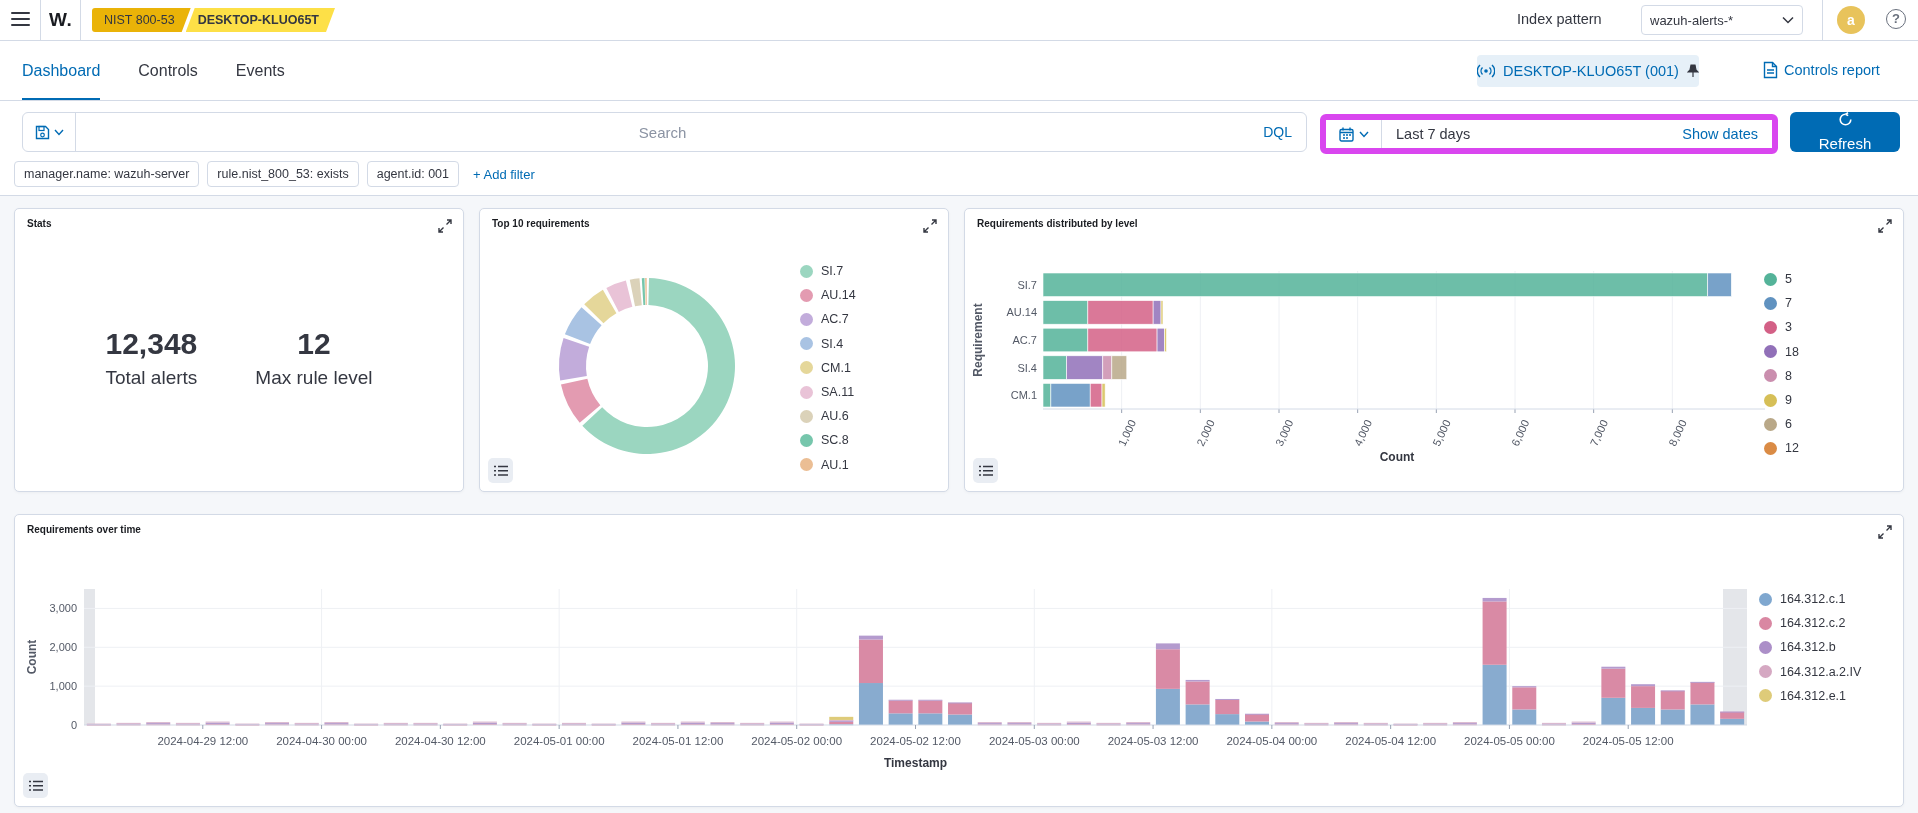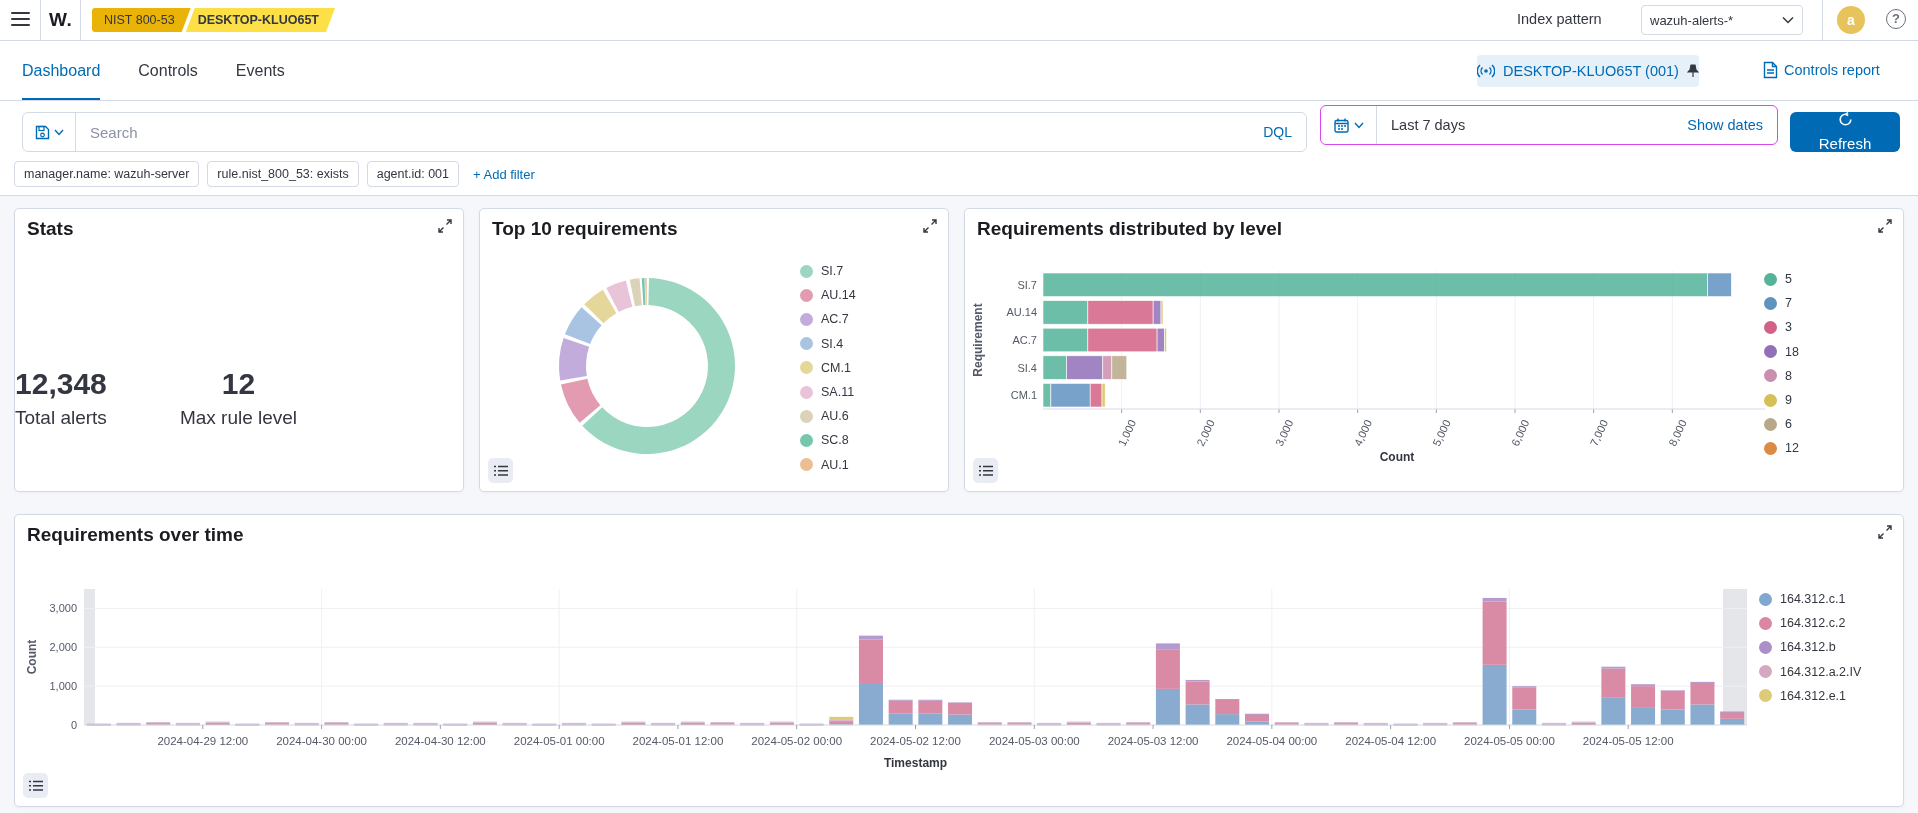--- a/index.html
+++ b/index.html
@@ -42,52 +42,52 @@
   #genrep { position:absolute; left:1763px; top:20px; display:flex; align-items:center; gap:6px; cursor:pointer; }
   #genrep .txt { color:#006bb4; font-size:14.5px; }
 
   
   #toolbar { position:absolute; top:101px; left:0; width:100%; height:95px; background:#fff; border-bottom:1px solid #d3dae6; }
   #searchbox { position:absolute; left:22px; top:11px; width:1285px; height:40px; border:1px solid #d3dae6;
     border-radius:6px; background:#fff; display:flex; align-items:center; }
   #savebtn { width:53px; height:100%; border-right:1px solid #d3dae6; display:flex; align-items:center;
     justify-content:center; gap:4px; cursor:pointer; }
   #searchinput { flex:1; border:none; outline:none; font-size:15px; padding:0 14px; color:#8b5cf6;
-    font-family:"Liberation Sans", sans-serif; background:transparent; }
+    font-family:"Liberation Sans", sans-serif; background:transparent;text-align:center; }
   #searchinput::placeholder { color:#8b93a3; }
   #dql { padding:0 14px; color:#006bb4; font-size:14px; cursor:pointer; }
-  #datebox { position:absolute; left:1320px; top:4px; width:458px; height:40px; border:1px solid #d946ef;
+  #datebox { position:absolute; left:1320px; top:13px; width:458px; height:40px; border:6px solid #d946ef;
     border-radius:6px; background:#fff; display:flex; align-items:center; }
   #calbtn { width:56px; height:100%; border-right:1px solid #d3dae6; display:flex; align-items:center;
     justify-content:center; gap:5px; cursor:pointer; }
   #daterange { font-size:14.5px; padding:0 14px; flex:1; }
   #showdates { color:#006bb4; font-size:14.5px; padding-right:14px; cursor:pointer; }
   #refreshbtn { position:absolute; left:1790px; top:11px; width:110px; height:40px; background:#006bb4; border:none;
     border-radius:6px; color:#fff; font-size:15px; display:flex; align-items:center; justify-content:center;
     gap:8px; cursor:pointer; font-family:"Liberation Sans", sans-serif;flex-direction:column; }
   #filters { position:absolute; left:14px; top:60px; display:flex; align-items:center; gap:8px; }
   .fpill { height:26px; line-height:24px; border:1px solid #d3dae6; border-radius:4px; background:#fff;
     padding:0 9px; font-size:12.5px; color:#343741; cursor:pointer; }
   #addfilter { color:#006bb4; font-size:13px; margin-left:6px; cursor:pointer; }
 
   
   #dash { position:absolute; top:196px; left:0; width:100%; height:617px; background:#f5f7fa; }
   .panel { position:absolute; background:#fff; border:1px solid #d3dae6; border-radius:5px;
     box-shadow:0 1px 3px rgba(0,0,0,.04); }
-  .ptitle { position:absolute; left:12px; top:9px; font-size:19px; font-weight:bold; color:#1a1c21; }
+  .ptitle { position:absolute; left:12px; top:9px; font-size:10px; font-weight:bold; color:#1a1c21; }
   .expand { position:absolute; right:10px; top:9px; width:16px; height:16px; cursor:pointer; }
   .listbtn { position:absolute; left:8px; bottom:8px; width:25px; height:25px; background:#e9edf3;
     border-radius:5px; display:flex; align-items:center; justify-content:center; cursor:pointer; }
 
   #p-stats  { left:14px;  top:12px;  width:450px; height:284px; }
   #p-top10  { left:479px; top:12px;  width:470px; height:284px; }
   #p-level  { left:964px; top:12px;  width:940px; height:284px; }
   #p-time   { left:14px;  top:318px; width:1890px; height:293px; }
 
-  #stats-metrics { position:absolute; top:118px; left:0; width:100%; display:flex; justify-content:flex-start; gap:73px;margin-top:40px; }
+  #stats-metrics { position:absolute; top:118px; left:0; width:100%; display:flex; justify-content:center; gap:58px; }
   .metric { text-align:center; }
   .metric .num { font-size:30px; font-weight:bold; color:#343741; }
   .metric .lbl { font-size:19px; color:#343741; margin-top:6px; }
 
   .legend { position:absolute; display:flex; flex-direction:column; }
   .li { display:flex; align-items:center; height:24.2px; cursor:pointer; }
   .li .dot { width:13px; height:13px; border-radius:50%; margin-right:8px; flex:none; }
   .li .lt { font-size:12.5px; color:#343741; white-space:nowrap; }
   #lg-top10 { left:320px; top:50px; }
   #lg-level { left:799px; top:58px; }

